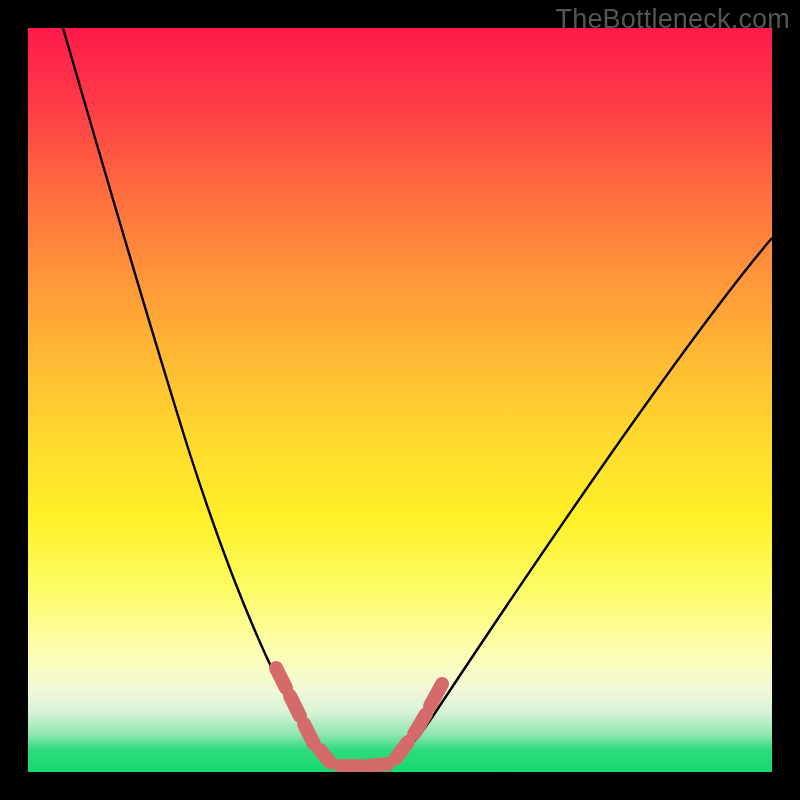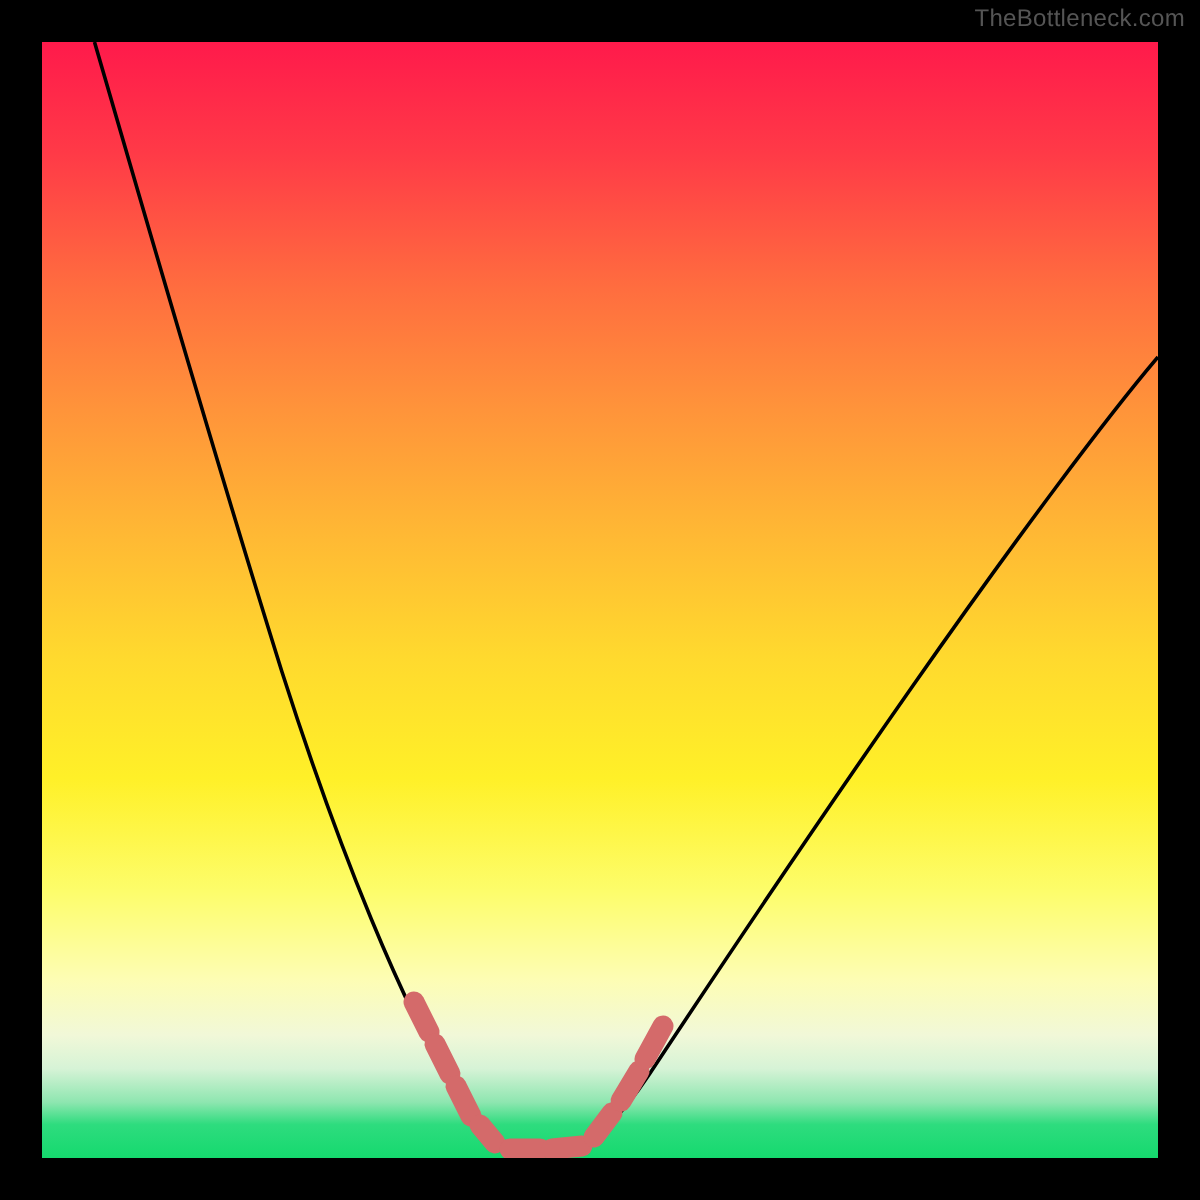--- a/index.html
+++ b/index.html
@@ -40,21 +40,21 @@
       #8ee6b0 95%,
       #2edc7e 97%,
       #15d96e 100%
     );
   }
   .watermark {
     position: absolute;
     top: 4px;
     right: 10px;
     color: #555;
-    font-size: 16px;
+    font-size: 27px;
     letter-spacing: 0.2px;
     font-weight: 400;
     user-select: none;
   }
   svg.curve {
     position: absolute;
     left: 0;
     top: 0;
     width: 744px;
     height: 744px;

